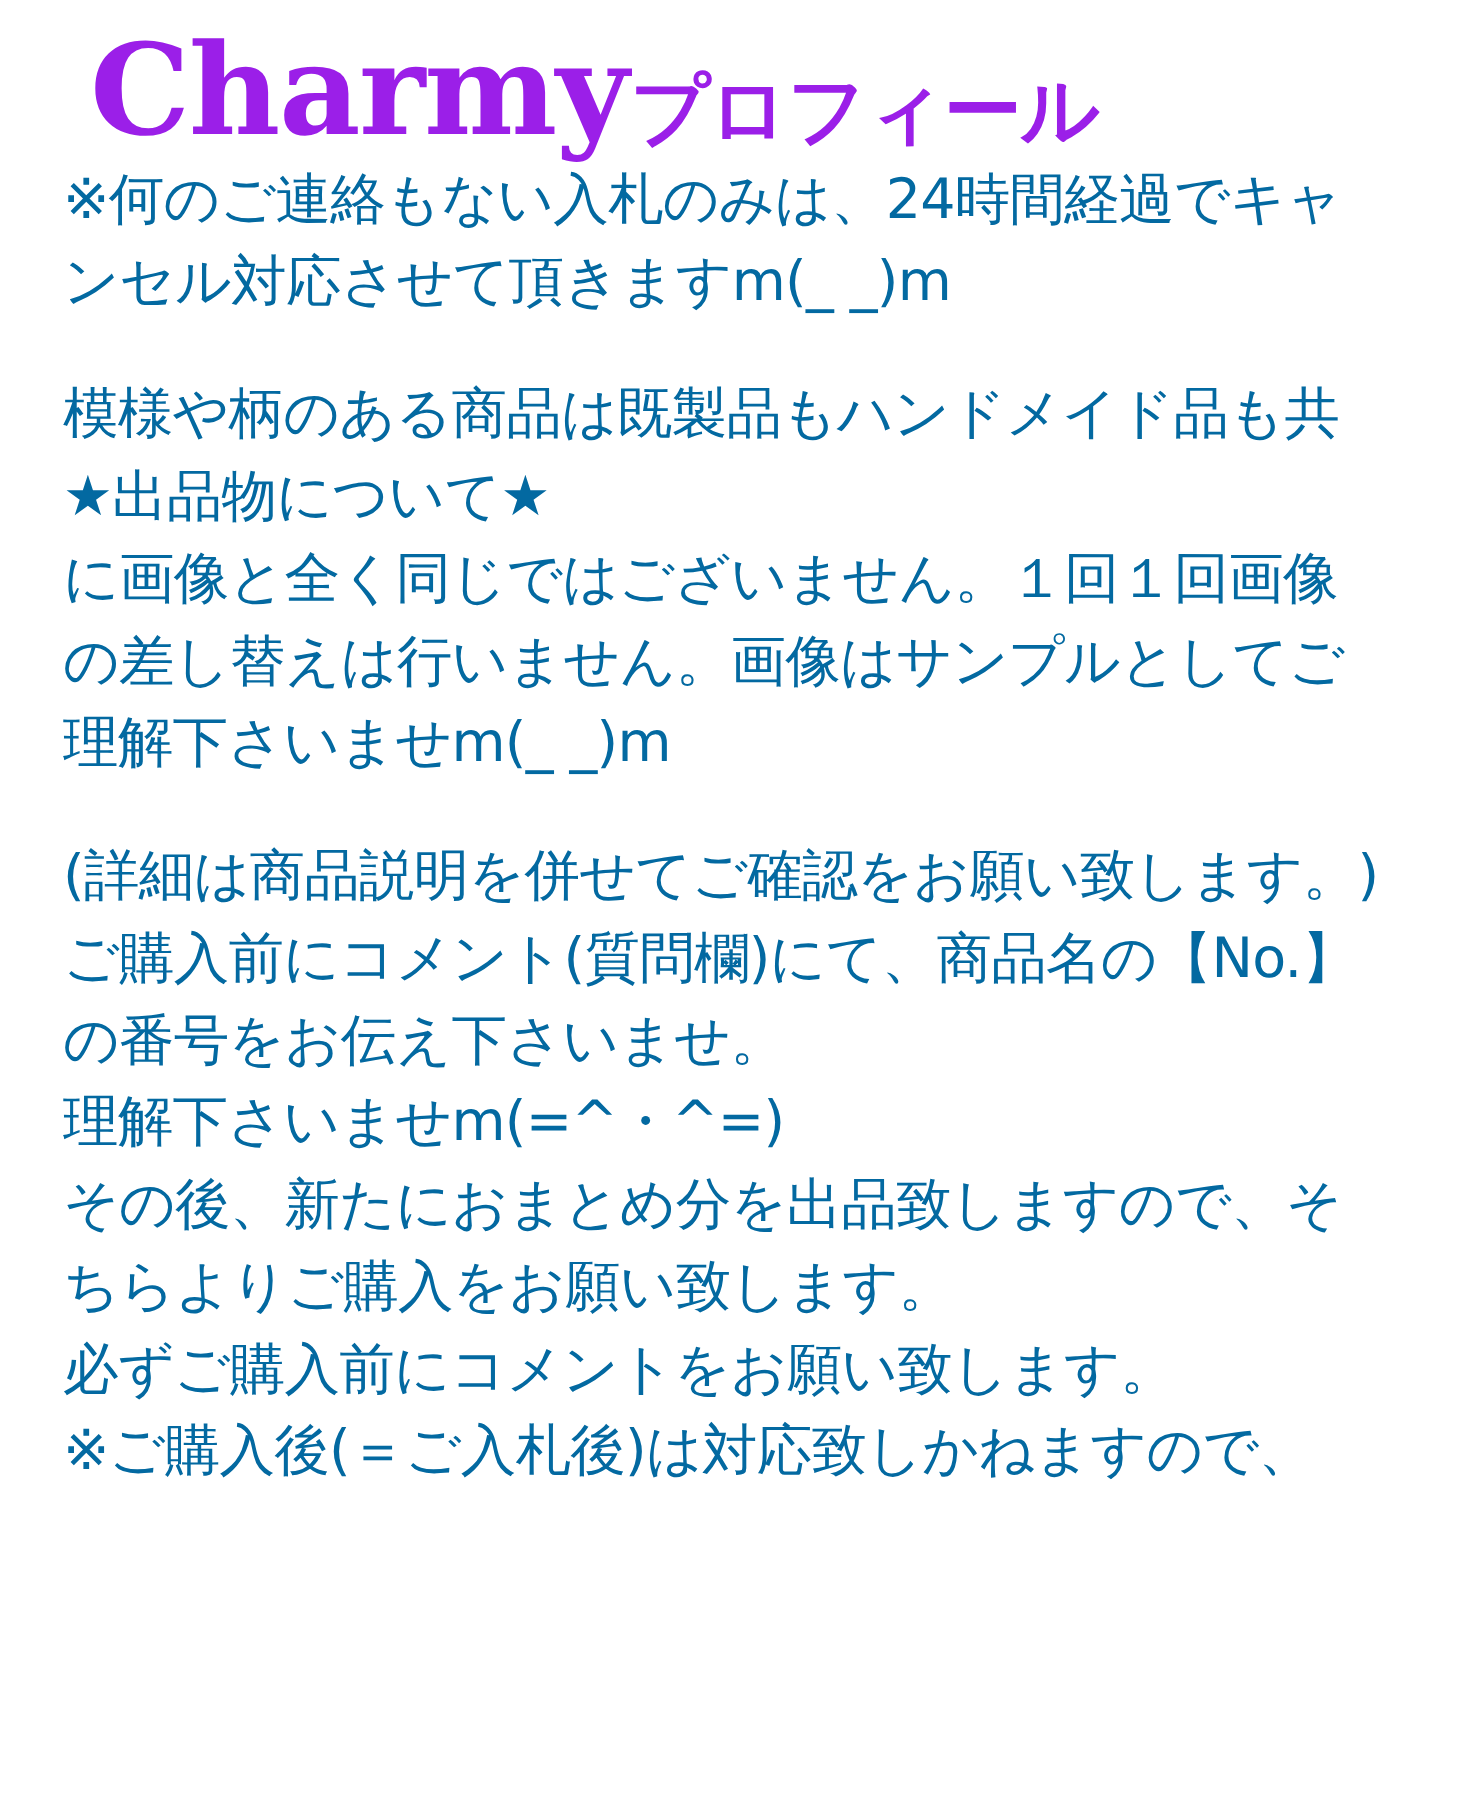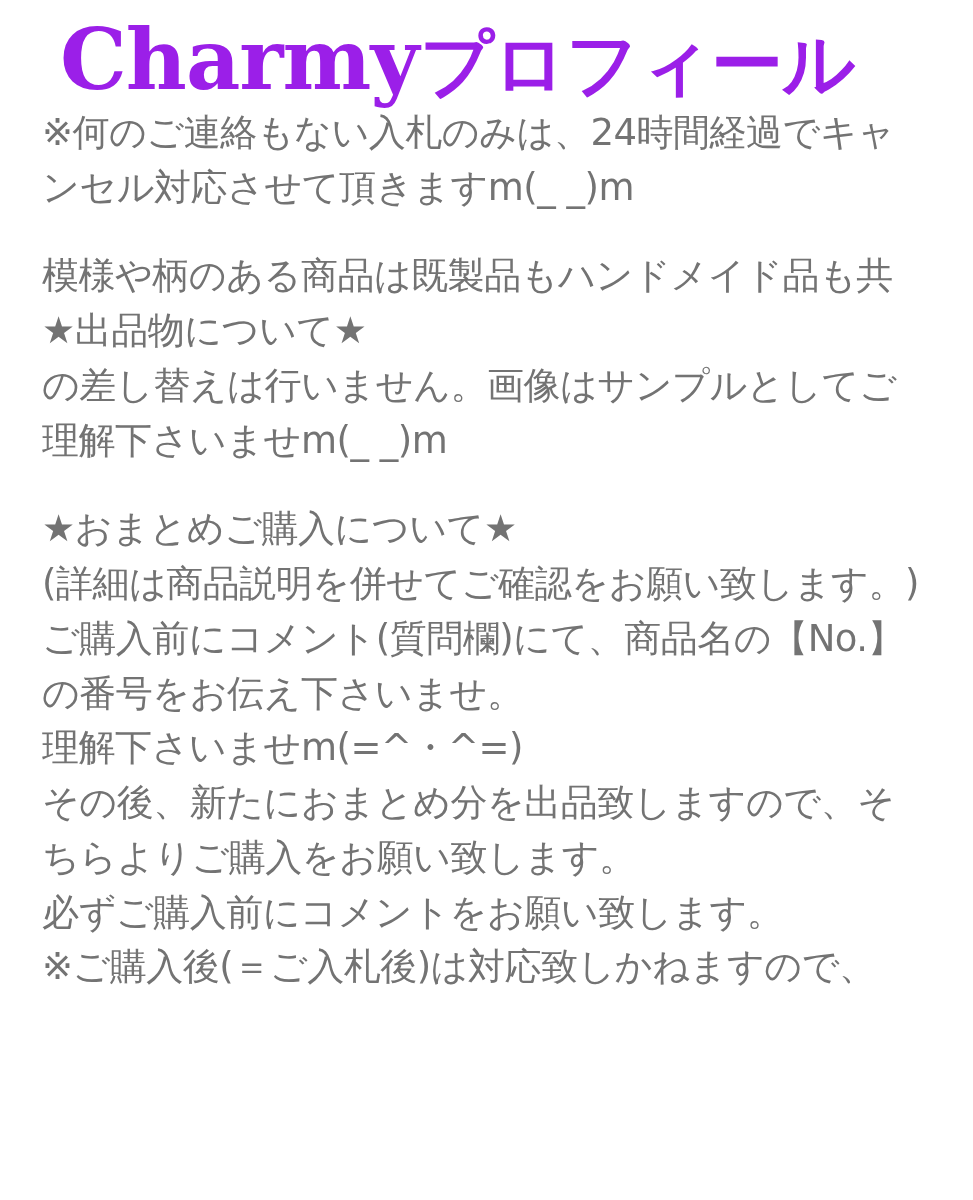--- a/index.html
+++ b/index.html
@@ -34,34 +34,34 @@
     font-family: "DejaVu Serif", serif;
     font-weight: bold;
     font-size: 84px;
     letter-spacing: -1px;
     color: #8c17e0;
     line-height: 0.95;
   }
   .title-jp {
     font-family: "DejaVu Sans", sans-serif;
     font-weight: bold;
-    font-size: 72px;
+    font-size: 52px;
     letter-spacing: -1px;
     color: #9b1fe8;
     line-height: 1;
     margin-left: 2px;
   }
 
   
   .body-text {
     font-family: "DejaVu Sans", sans-serif;
     font-size: 37px;
     line-height: 1.48;
     letter-spacing: -0.5px;
-    color: #737373;
+    color: #0369a1;
   }
   .para {
     margin: 0;
   }
   .block-gap {
     height: 34px;
   }
   .line {
     display: block;
     white-space: nowrap;
@@ -82,28 +82,28 @@
     <div class="para">
       <span class="line">※何のご連絡もない入札のみは、24時間経過でキャ</span>
       <span class="line">ンセル対応させて頂きますm(_ _)m</span>
     </div>
 
     <div class="block-gap"></div>
 
     <div class="para">
       <span class="line">模様や柄のある商品は既製品もハンドメイド品も共</span>
       <span class="line">★出品物について★</span>
+      <span class="line">に画像と全く同じではございません。１回１回画像</span>
       <span class="line">の差し替えは行いません。画像はサンプルとしてご</span>
       <span class="line">理解下さいませm(_ _)m</span>
     </div>
 
     <div class="block-gap"></div>
 
     <div class="para">
-      <span class="line">★おまとめご購入について★</span>
       <span class="line">(詳細は商品説明を併せてご確認をお願い致します。)</span>
       <span class="line">ご購入前にコメント(質問欄)にて、商品名の【No.】</span>
       <span class="line">の番号をお伝え下さいませ。</span>
       <span class="line">理解下さいませm(=^・^=)</span>
       <span class="line">その後、新たにおまとめ分を出品致しますので、そ</span>
       <span class="line">ちらよりご購入をお願い致します。</span>
       <span class="line">必ずご購入前にコメントをお願い致します。</span>
       <span class="line">※ご購入後(＝ご入札後)は対応致しかねますので、</span>
     </div>
 

